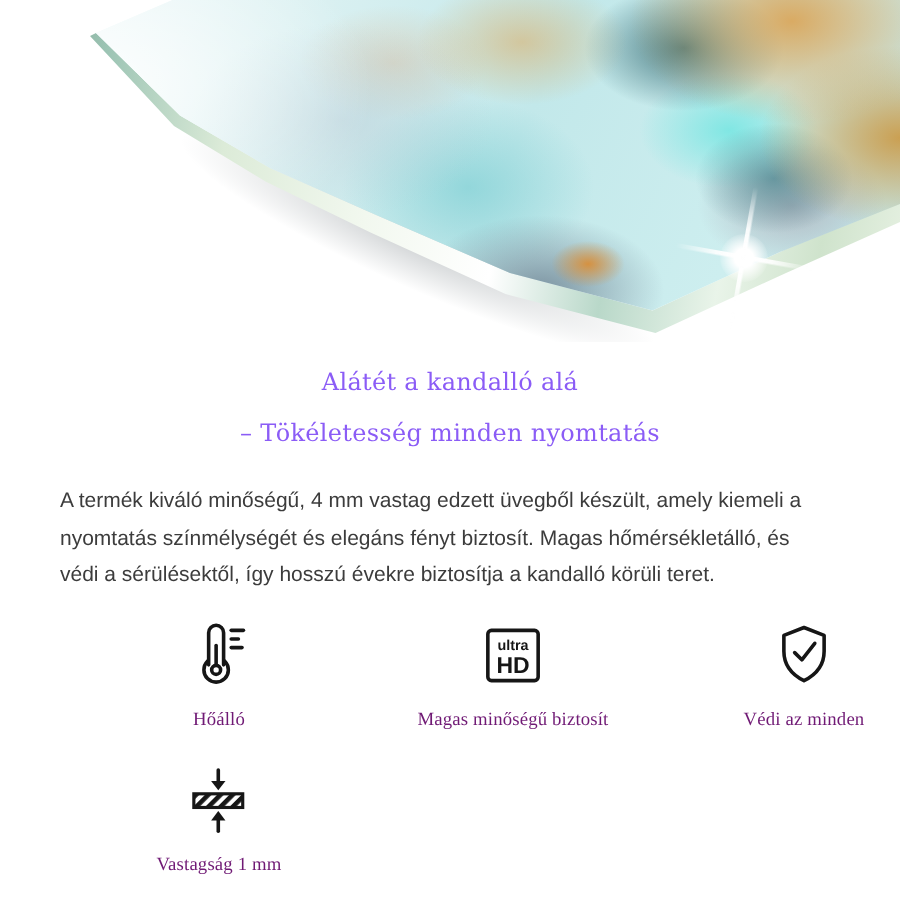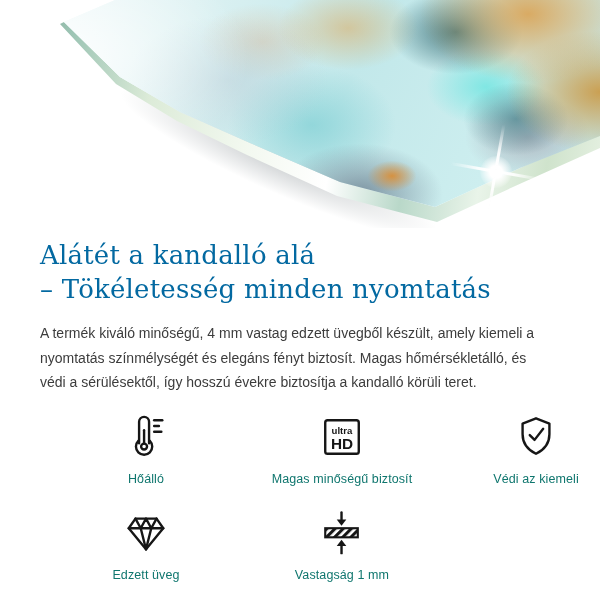--- a/index.html
+++ b/index.html
@@ -60,36 +60,37 @@
   .sparkle .core{
     position:absolute;left:22px;top:22px;width:32px;height:32px;border-radius:50%;
     background:radial-gradient(circle,#ffffff 0 28%,rgba(255,255,255,.55) 50%,rgba(255,255,255,0) 75%);
   }
 
   
   .content{padding:0 40px;}
   .title{
     margin:10px 0 0 0;
     font-family:"DejaVu Serif","Liberation Serif",serif;
-    font-weight:normal;font-size:26px;line-height:34px;color:#0369a1;
+    font-weight:normal;font-size:16px;line-height:34px;color:#8b5cf6;
     letter-spacing:.2px;
+    text-align:center;
   }
   .desc{
     margin:15px 0 0 0;width:512px;
     font-size:14px;line-height:24.5px;color:#3c3c3c;
   }
 
   
   .features{
     margin-top:19px;
     display:grid;grid-template-columns:212px 180px 208px;row-gap:24px;
   }
   .feature{display:flex;flex-direction:column;align-items:center;}
   .feature .icon-box{height:46px;display:flex;align-items:flex-end;justify-content:center;}
-  .feature .label{margin-top:12px;font-size:12.5px;color:#0f766e;letter-spacing:.1px;}
+  .feature .label{margin-top:12px;font-size:12.5px;color:#701a75;letter-spacing:.1px;font-family:Liberation Serif, serif;}
   svg .stroke{fill:none;stroke:#161616;stroke-width:2.5;stroke-linecap:round;stroke-linejoin:round;}
   svg text{font-family:"Liberation Sans",sans-serif;fill:#161616;}
 </style>
 </head>
 <body>
 
 <div class="hero">
   <div class="glass-shadow"></div>
   <div class="glass-edge"></div>
   <div class="glass-surface">
@@ -136,35 +137,23 @@
       <div class="label">Magas minőségű biztosít</div>
     </div>
 
     <div class="feature">
       <div class="icon-box">
         <svg width="46" height="46" viewBox="0 0 48 48">
           <path class="stroke" d="M24,4.5 L38,10 L38,21 C38,31.5 31,38 24,41.5 C17,38 10,31.5 10,21 L10,10 Z" stroke-width="2.6"></path>
           <path class="stroke" d="M17.5,22 L22.5,27 L31.5,15.5" stroke-width="2.6"></path>
         </svg>
       </div>
-      <div class="label">Védi az kiemeli</div>
+      <div class="label">Védi az minden</div>
     </div>
 
-    <div class="feature">
-      <div class="icon-box">
-        <svg width="46" height="46" viewBox="0 0 48 48">
-          <polygon class="stroke" points="13,9 35,9 42,19 24,41 6,19" stroke-width="2.3"></polygon>
-          <line class="stroke" x1="6" y1="19" x2="42" y2="19" stroke-width="2.1"></line>
-          <polyline class="stroke" points="13,9 18.5,19 24,9 29.5,19 35,9" stroke-width="2.1"></polyline>
-          <line class="stroke" x1="18.5" y1="19" x2="24" y2="41" stroke-width="2.1"></line>
-          <line class="stroke" x1="29.5" y1="19" x2="24" y2="41" stroke-width="2.1"></line>
-        </svg>
-      </div>
-      <div class="label">Edzett üveg</div>
-    </div>
 
 
     <div class="feature">
       <div class="icon-box">
         <svg width="46" height="46" viewBox="0 0 48 48">
           <defs>
             <pattern id="hatch" width="6" height="6" patternUnits="userSpaceOnUse" patternTransform="rotate(45)">
               <rect width="6" height="6" fill="#ffffff"></rect>
               <rect width="3.2" height="6" fill="#161616"></rect>
             </pattern>

